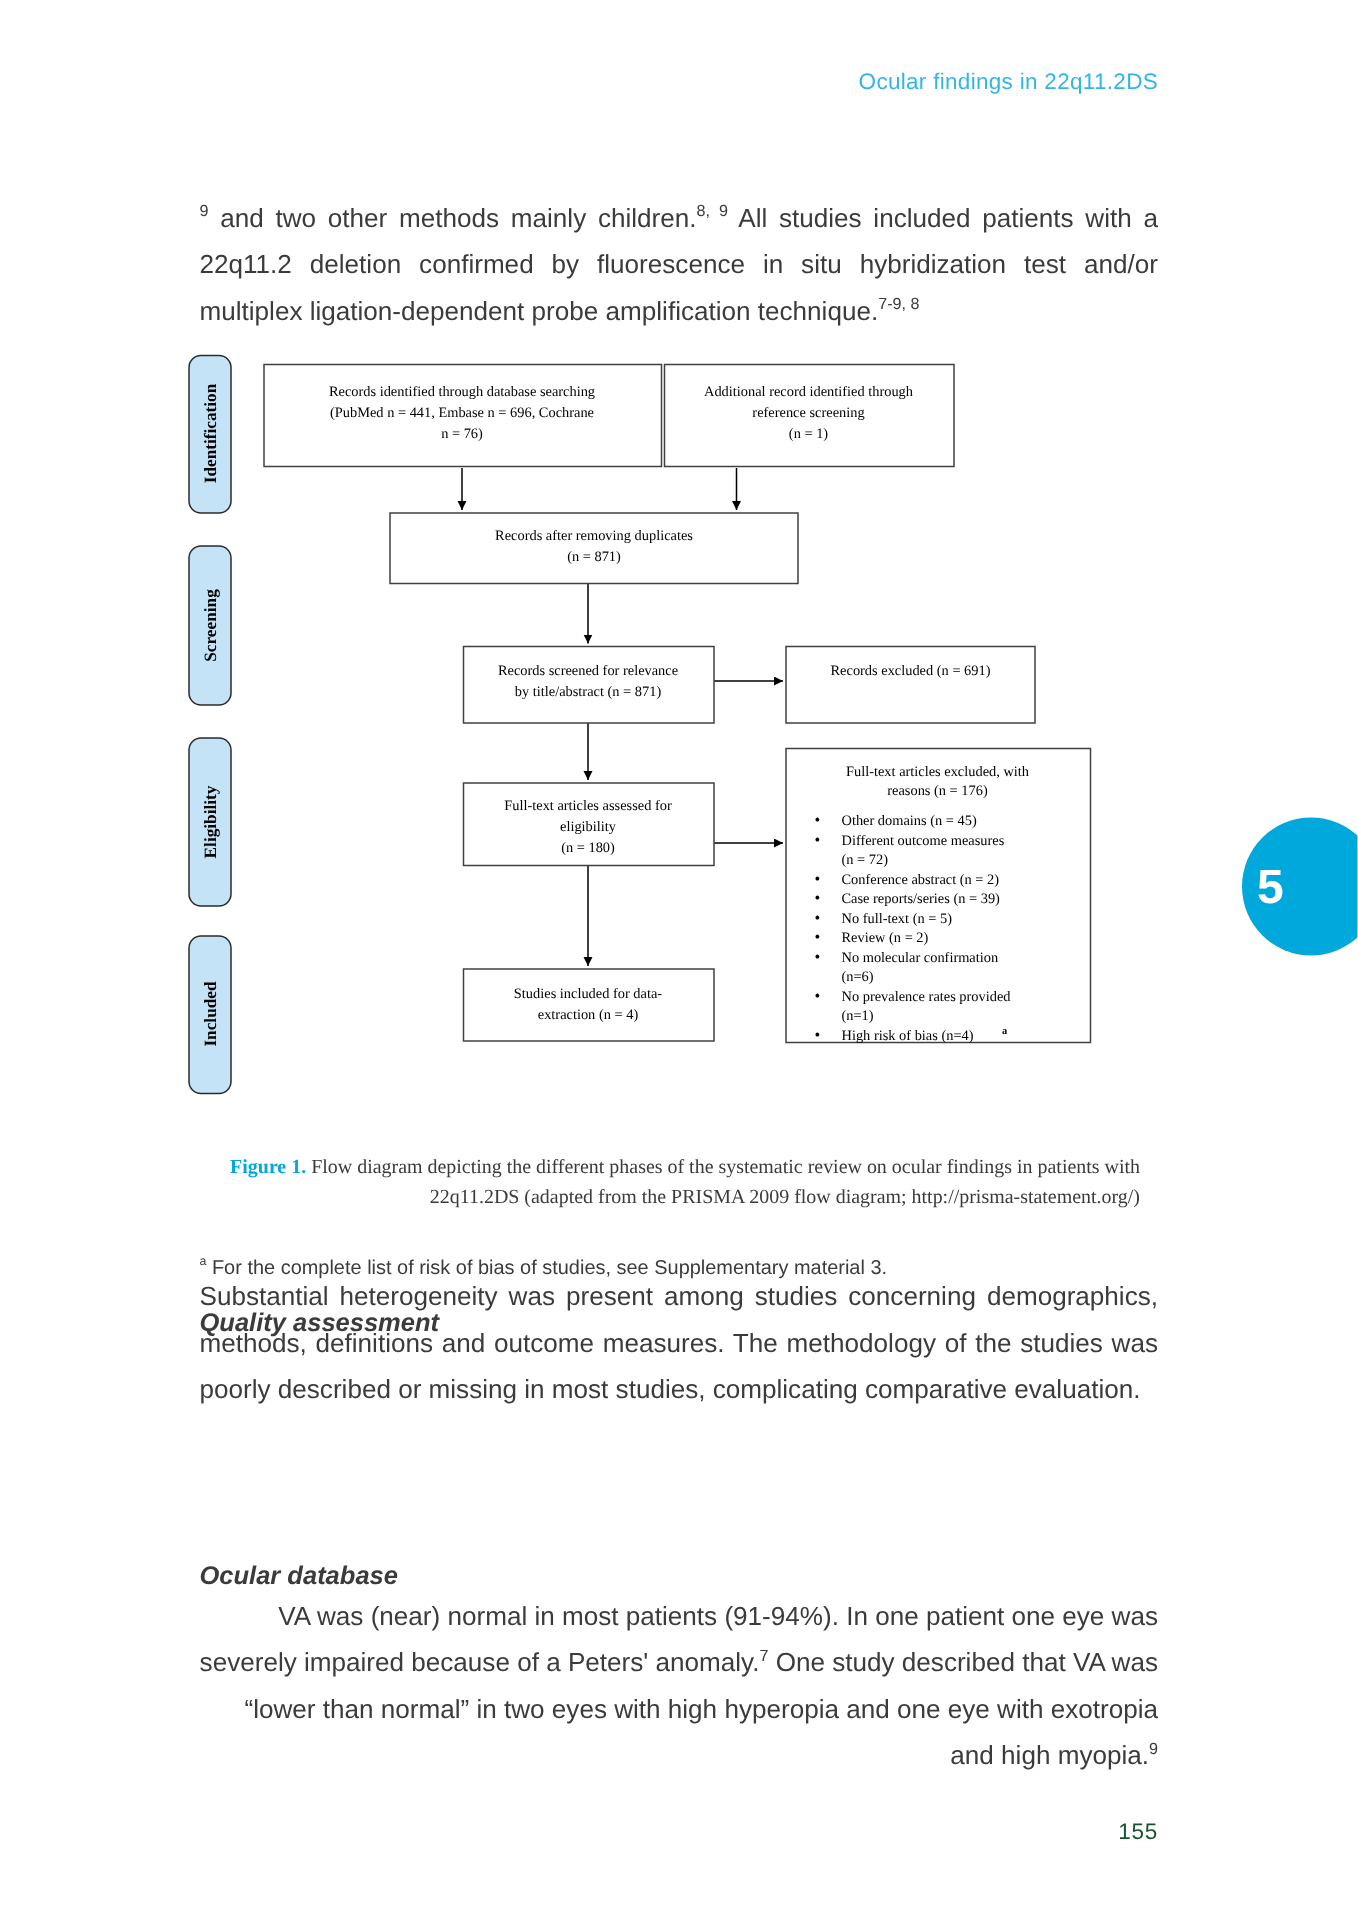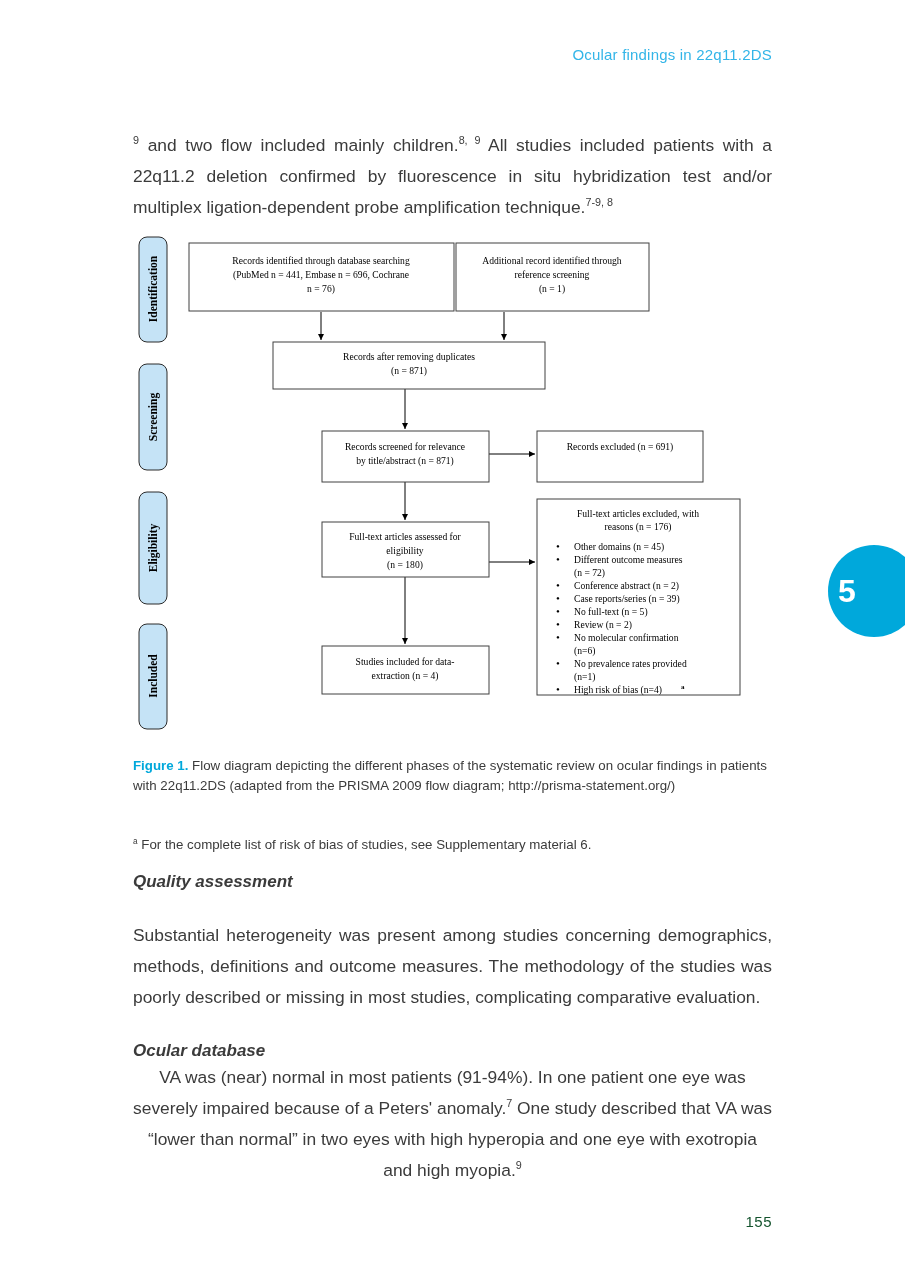--- a/index.html
+++ b/index.html
@@ -53,45 +53,46 @@
     left: 133px;
     width: 639px;
   }
   p.body {
     margin: 0;
     font-size: 17.4px;
     line-height: 31px;
     text-align: justify;
     color: #3b3b3b;
   }
-  p.body.ragged { text-align: center; }
+  p.body.ragged { text-align: right; }
   sup { font-size: .62em; vertical-align: super; line-height: 0; }
   h3.subhead {
     margin: 0;
     font-size: 17px;
     font-style: italic;
     font-weight: 700;
     line-height: 31px;
     color: #3b3b3b;
   }
 
   .intro-para { top: 130px; }
   .caption    { top: 756px; }
   .footnote   { top: 835px; }
   .h-quality  { top: 866px; }
-  .p-quality  { top: 920px; }
+  .p-quality  { top: 849px; }
   .h-ocular   { top: 1035px; }
   .p-ocular   { top: 1062px; }
 
   .caption-text {
-    margin: 0;
+    margin: 12px;
     font-size: 13.3px;
     line-height: 20px;
-    text-align: left;
-    color: #3b3b3b;
+    text-align: right;
+    color: #3b3b3b;
+    font-family: Liberation Serif, serif;
   }
   .caption-label {
     color: #00a8db;
     font-weight: 700;
   }
   .footnote-text {
     margin: 0;
     font-size: 13.3px;
     line-height: 20px;
     color: #3b3b3b;
@@ -102,21 +103,21 @@
     right: 133px;
     top: 1213px;
     font-size: 15px;
     color: #14532d;
     letter-spacing: .5px;
   }
 
   
   .figure {
     position: absolute;
-    left: 133px;
+    left: 120px;
     top: 232px;
     width: 639px;
     height: 500px;
   }
   .figure svg { display: block; }
   .phase-label {
     font-family: "Liberation Serif", serif;
     font-weight: 700;
     font-size: 11.5px;
     fill: #000000;
@@ -144,21 +145,21 @@
   }
 </style>
 </head>
 <body>
 
 <div class="running-head">Ocular findings in 22q11.2DS</div>
 
 <div class="chapter-bubble">5</div>
 
 <div class="col intro-para">
-  <p class="body"><sup>9</sup><span> and two flow included mainly children.</span><sup>8, 9</sup><span> All studies included patients with a 22q11.2 deletion confirmed by fluorescence in situ hybridization test and/or multiplex ligation-dependent probe amplification technique.</span><sup>7-9, 8</sup></p>
+  <p class="body"><sup>9</sup><span> and two other methods mainly children.</span><sup>8, 9</sup><span> All studies included patients with a 22q11.2 deletion confirmed by fluorescence in situ hybridization test and/or multiplex ligation-dependent probe amplification technique.</span><sup>7-9, 8</sup></p>
 </div>
 
 <div class="figure">
 <svg width="639" height="500" viewBox="0 0 639 500" xmlns="http://www.w3.org/2000/svg">
   <defs>
     <marker id="arrow" markerWidth="8" markerHeight="8" refX="6" refY="3" orient="auto">
       <path d="M0,0 L6,3 L0,6 z" fill="#000000"></path>
     </marker>
   </defs>
 
@@ -270,21 +271,21 @@
     <text class="sup-a" x="548" y="457">a</text>
   </g>
 </svg>
 </div>
 
 <div class="col caption">
   <p class="caption-text"><span class="caption-label">Figure 1.</span><span> Flow diagram depicting the different phases of the systematic review on ocular findings in patients with 22q11.2DS (adapted from the PRISMA 2009 flow diagram; http://prisma-statement.org/)</span></p>
 </div>
 
 <div class="col footnote">
-  <p class="footnote-text"><sup>a</sup><span> For the complete list of risk of bias of studies, see Supplementary material 6.</span></p>
+  <p class="footnote-text"><sup>a</sup><span> For the complete list of risk of bias of studies, see Supplementary material 3.</span></p>
 </div>
 
 <div class="col h-quality">
   <h3 class="subhead">Quality assessment</h3>
 </div>
 <div class="col p-quality">
   <p class="body">Substantial heterogeneity was present among studies concerning demographics, methods, definitions and outcome measures. The methodology of the studies was poorly described or missing in most studies, complicating comparative evaluation.</p>
 </div>
 
 <div class="col h-ocular">

